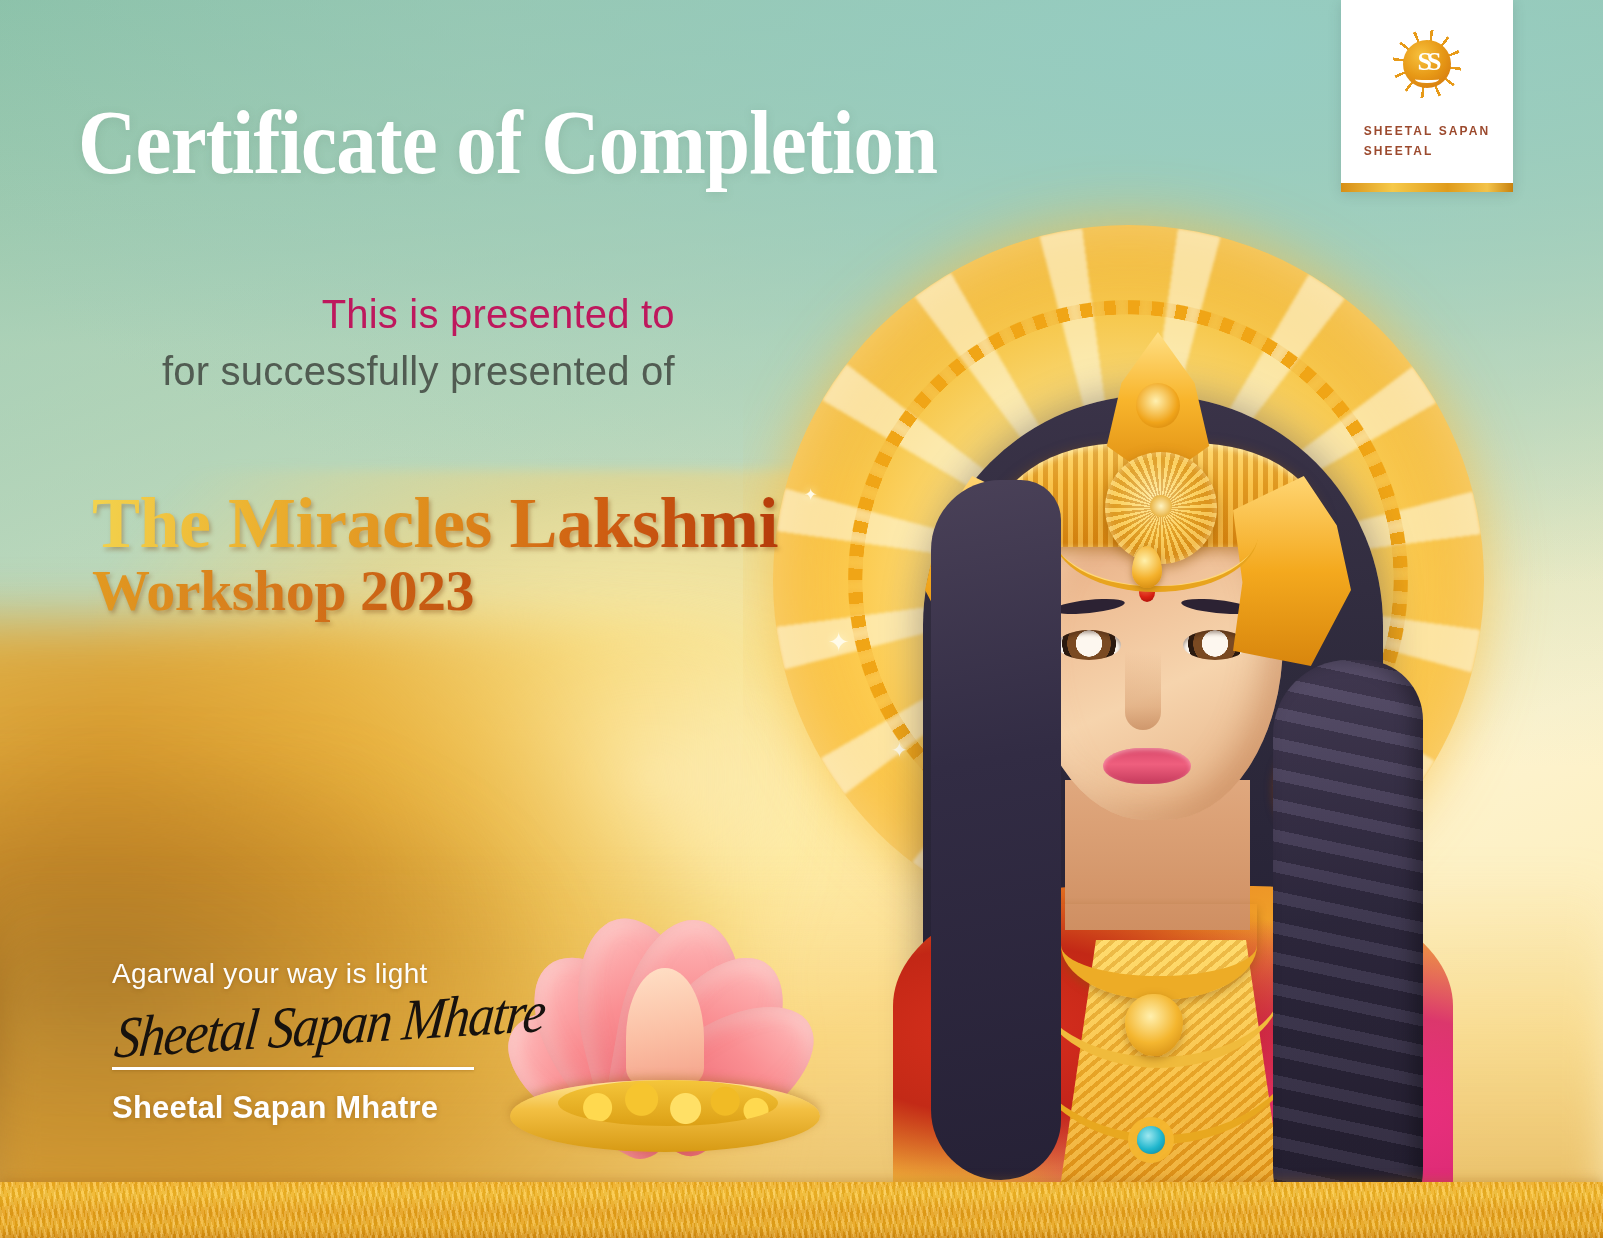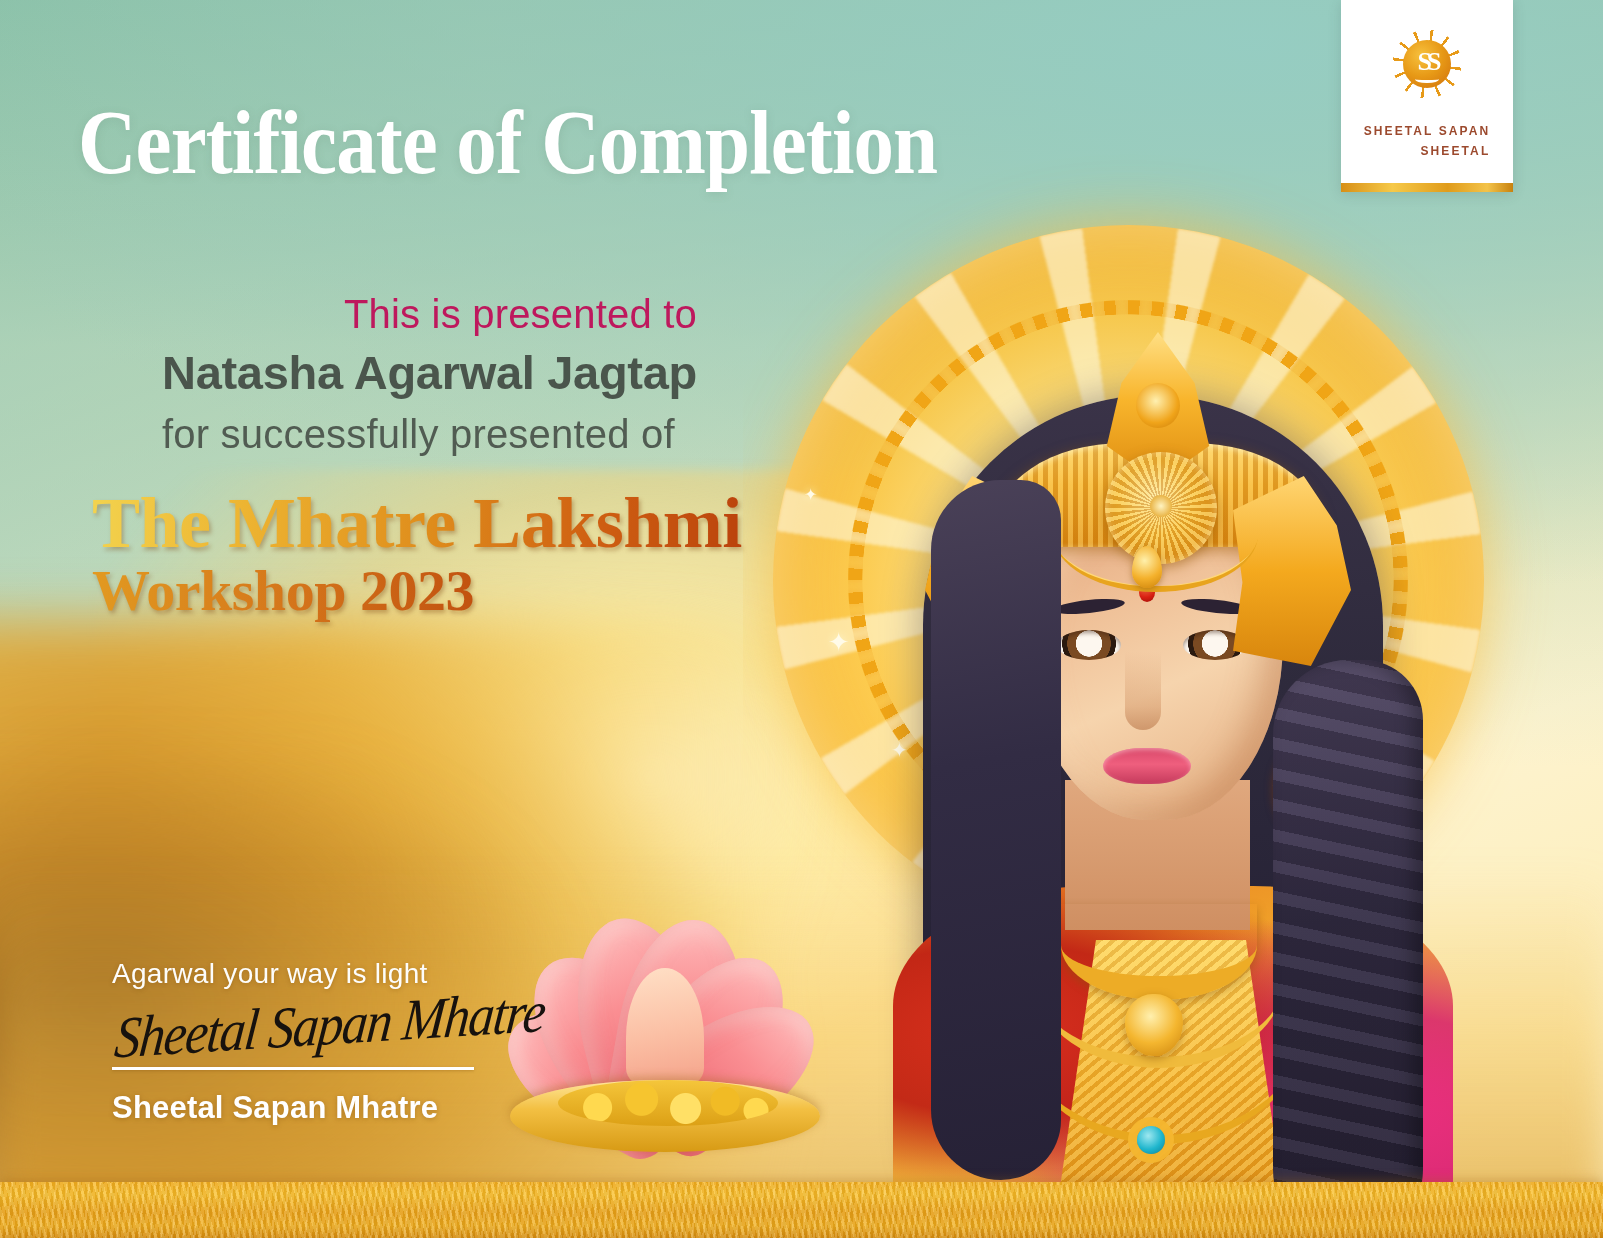--- a/index.html
+++ b/index.html
@@ -419,21 +419,21 @@
     display:flex; align-items:center; justify-content:center;
     color:#ffffff; font-family:"Liberation Serif", serif;
     font-size:26px; font-weight:700; letter-spacing:-5px;
     transform:translateY(-2px);
   }
   .logo-smile{
     position:absolute; left:38%; top:62%; width:24%; height:8%;
     border-bottom:3px solid #ffffff; border-radius:0 0 50% 50%;
   }
   .logo-text{
-    margin-top:10px; text-align:right;
+    margin-top:10px; text-align:left;
     font-size:12px; font-weight:700; color:#9c4a2e;
     letter-spacing:2.1px; line-height:1.65;
   }
   .logo-bar{
     position:absolute; left:0; bottom:0; width:100%; height:9px;
     background:linear-gradient(90deg,#d78f16,#f6c949 30%,#e09c1b 62%,#f3c34a 85%,#c8820f 100%);
   }
 </style>
 </head>
 <body>
@@ -515,26 +515,25 @@
     <div class="plate"></div>
     <div class="coins"></div>
   </div>
 
   <div class="gold-band"></div>
 
   <div class="title">Certificate of Completion</div>
 
   <div class="presented-block">
     <div class="line-presented">This is presented to</div>
-    <div class="recipient">Natasha Agarwal Jagtap</div>
     <div class="line-for">for successfully presented of</div>
   </div>
 
   <div class="course">
-    <div class="course-line1">The Mhatre Lakshmi</div>
+    <div class="course-line1">The Miracles Lakshmi</div>
     <div class="course-line2">Workshop 2023</div>
   </div>
 
   <div class="tagline">Agarwal your way is light</div>
 
   <div class="sign-area">
     <div class="signature">Sheetal Sapan Mhatre</div>
     <div class="sign-rule"></div>
     <div class="sign-name">Sheetal Sapan Mhatre</div>
   </div>

